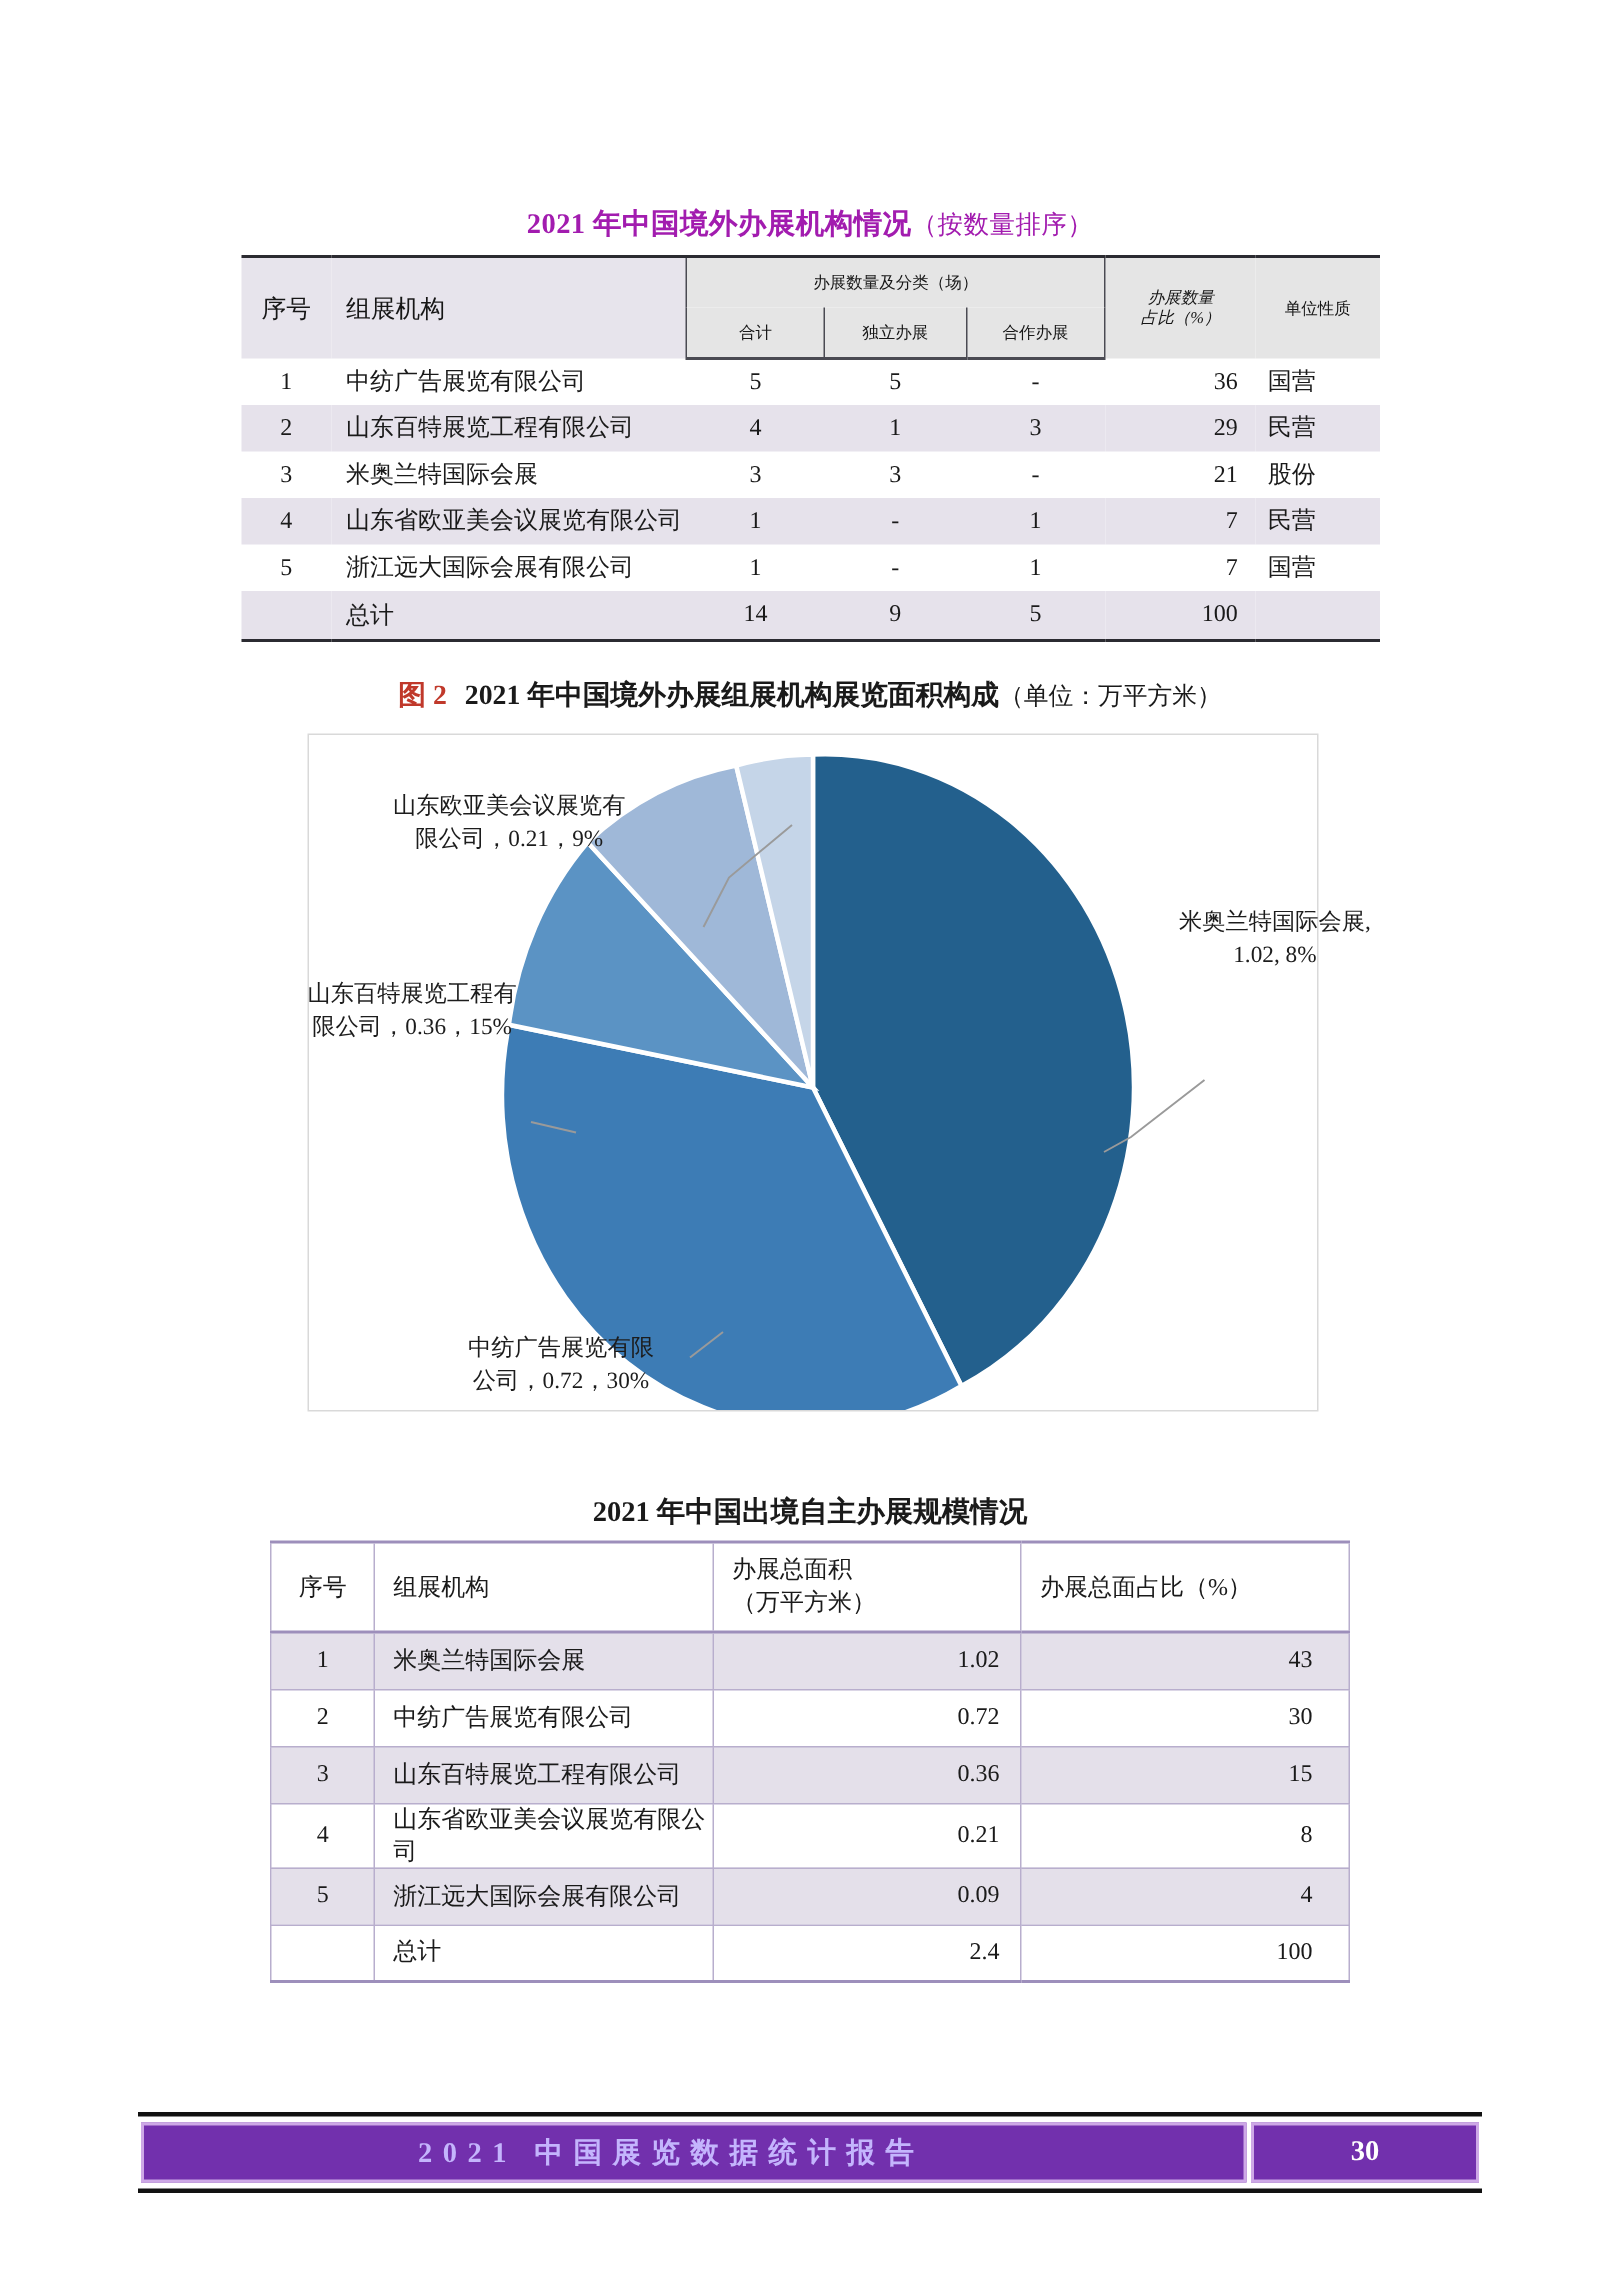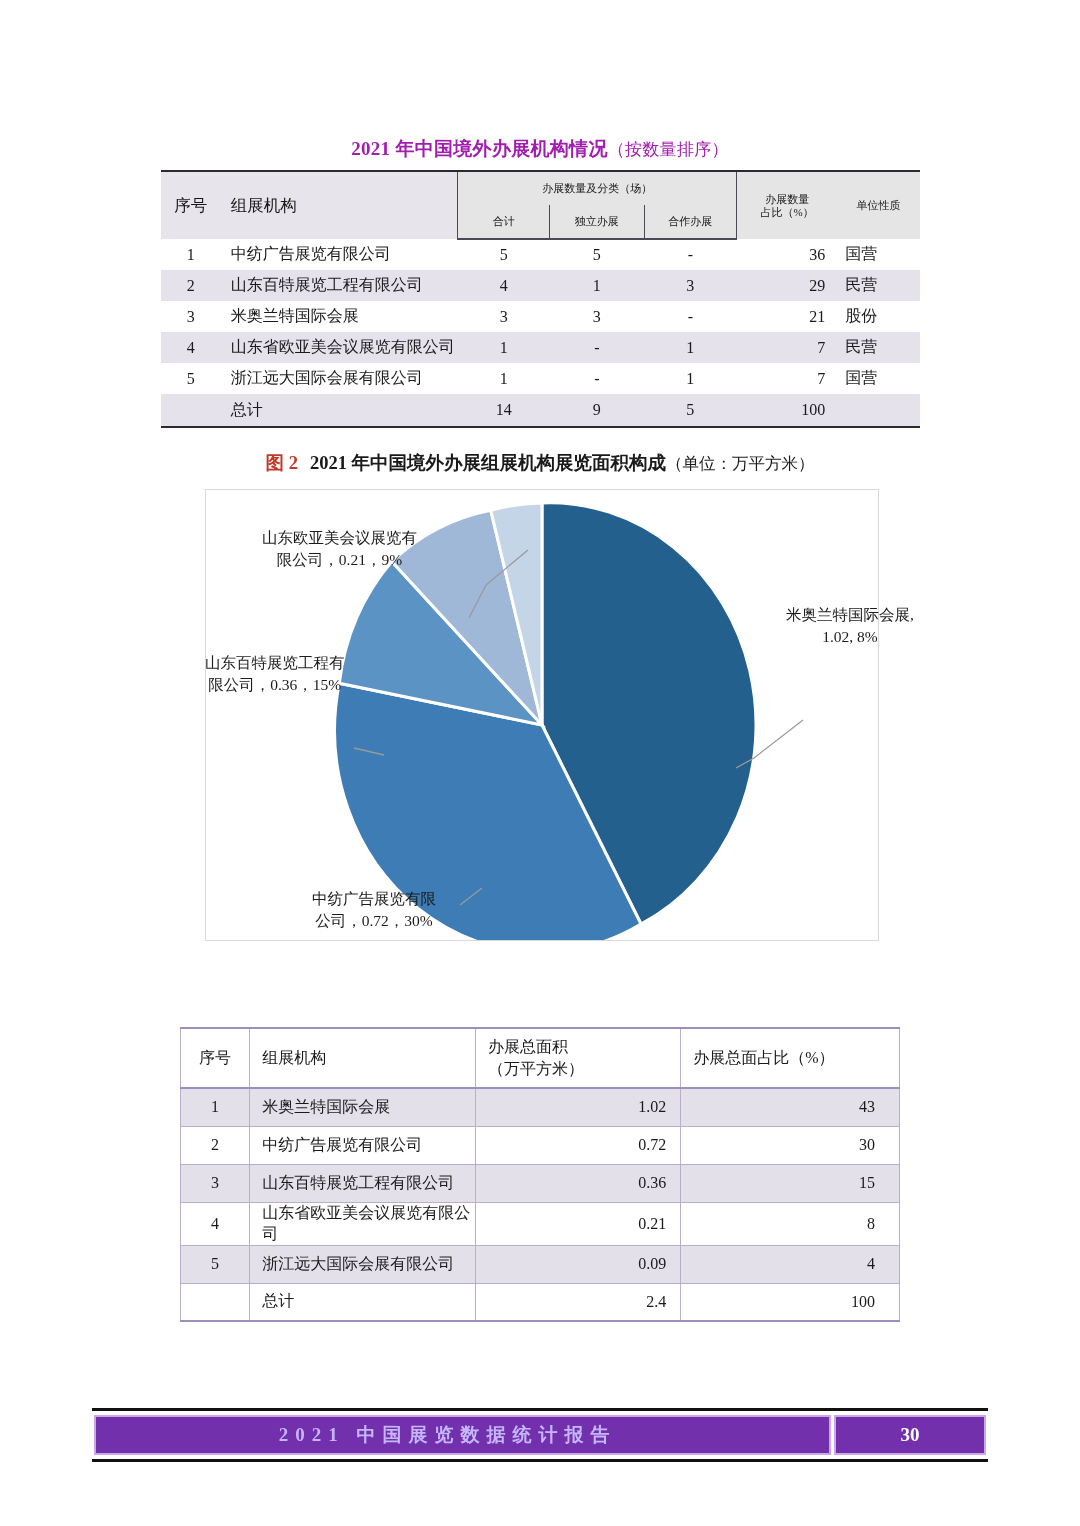--- a/index.html
+++ b/index.html
@@ -227,21 +227,21 @@
   <div class="t1-title">
     <span>2021 年中国境外办展机构情况</span><span class="sub">（按数量排序）</span>
   </div>
 
   <table class="t1">
     <tbody>
       <tr class="hdr-top">
         <td class="no-col hdr-left" rowspan="2" style="text-align:center;border-left:none;">序号</td>
         <td class="org-col hdr-left" rowspan="2">组展机构</td>
         <td class="hdr-cell" colspan="3">办展数量及分类（场）</td>
-        <td class="hdr-cell" rowspan="2" style="border-right:none;">
+        <td class="hdr-cell" rowspan="2" style="border-right:none;font-style:italic;">
           <div class="stack2">
             <div>办展数量</div>
             <div>占比（%）</div>
           </div>
         </td>
         <td class="hdr-cell" rowspan="2" style="border-left:none;border-right:none;">单位性质</td>
       </tr>
       <tr class="hdr-bot">
         <td class="n1 hdr-cell">合计</td>
         <td class="n2 hdr-cell">独立办展</td>
@@ -343,20 +343,21 @@
   </div>
   <div class="pl" id="lbl-miaolan">
     <div>米奥兰特国际会展,</div>
     <div>1.02,  8%</div>
   </div>
   <div class="pl" id="lbl-zhongfang">
     <div>中纺广告展览有限</div>
     <div>公司，0.72，30%</div>
   </div>
 
+  <div class="t2-title">2021 年中国出境自主办展规模情况</div>
 
   <table class="t2">
     <tbody>
       <tr class="h">
         <td class="c-no" style="text-align:center;">序号</td>
         <td class="c-org">组展机构</td>
         <td class="c-area" style="text-align:left;padding-left:12px;">
           <div class="two-line">
             <div>办展总面积</div>
             <div>（万平方米）</div>

